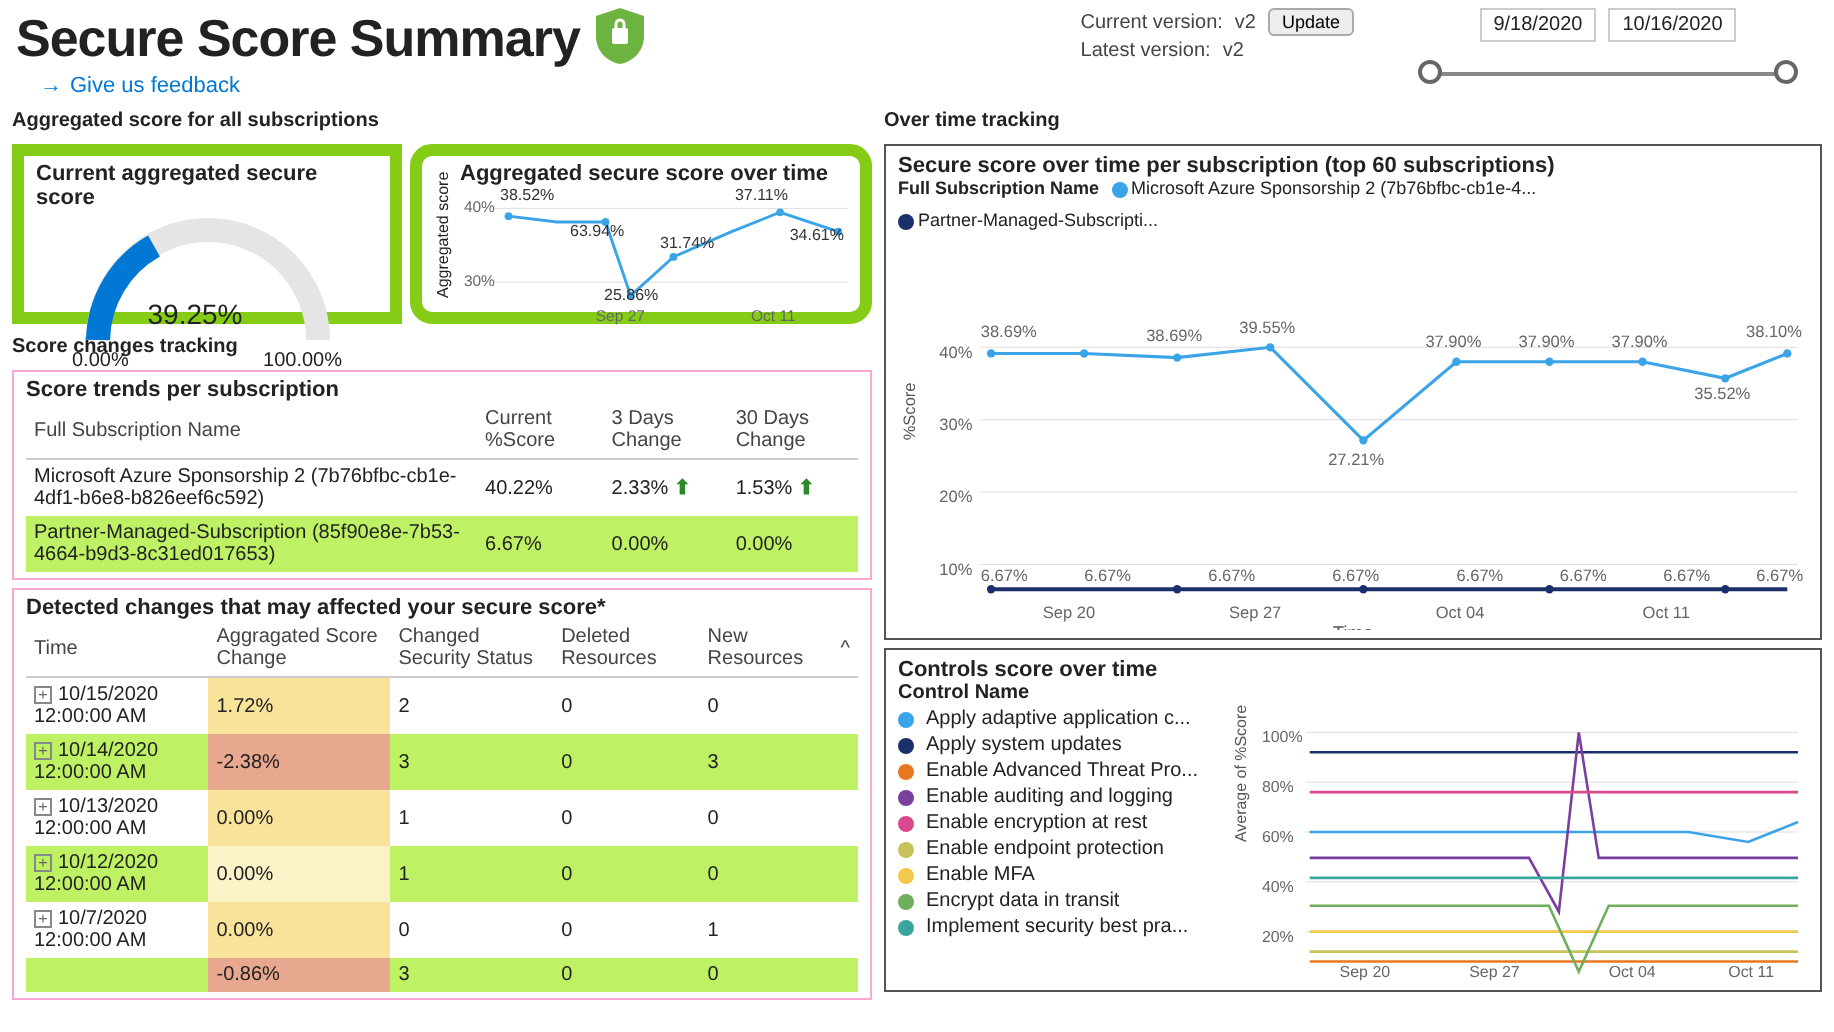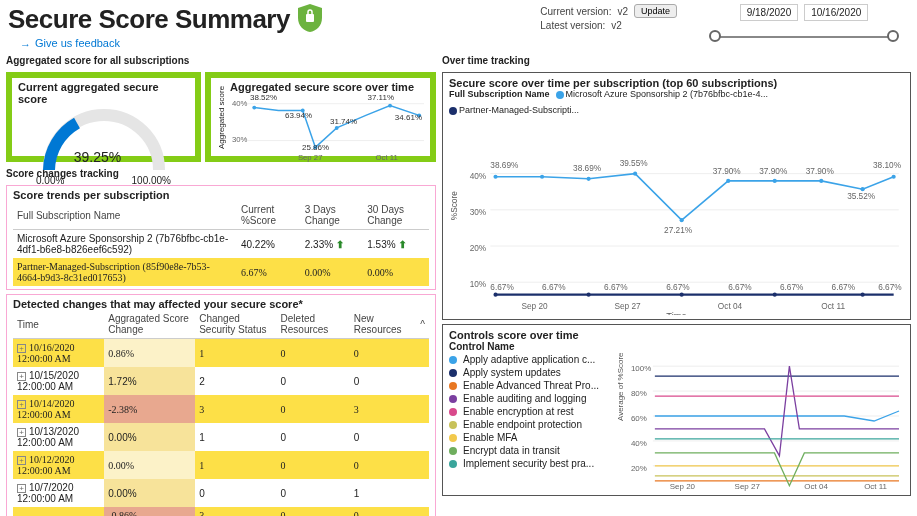--- a/index.html
+++ b/index.html
@@ -24,32 +24,32 @@
 .col-right { flex: 1; }
 .panel { border: 1px solid #f9a8d4; padding: 3px 6px; }
 .sub-title { font-size: 11px; font-weight: 600; }
 .row2 { display: flex; gap: 4px; }
 .row2 > div { border: 6px solid #84cc16; padding: 3px 6px; }
 .gauge-box { width: 195px; height: 90px; display: flex; flex-direction: column; }
 .gauge { position: relative; width: 140px; height: 70px; margin: 0 auto; }
 .gauge svg { width: 140px; height: 70px; }
 .gauge-val { position: absolute; top: 44px; left: 0; right: 12px; text-align: center; font-size: 14px; }
 .gauge-labels { display: flex; justify-content: space-between; font-size: 10px; padding: 0 18px; }
-.spark-box { flex: 1; height: 90px; display: flex; gap: 4px; }
+.spark-box { flex: 1; height: 90px; display: flex; gap: 4px; border-radius: 11px; }
 .y-axis { font-size: 8px; writing-mode: vertical-rl; transform: rotate(180deg); text-align: center; }
 .spark { flex: 1; position: relative; }
 .spark svg { width: 100%; height: 100%; }
 .spark-lbl { position: absolute; font-size: 8px; color: #333; }
 .table { width: 100%; border-collapse: collapse; font-size: 10px; }
 .table th, .table td { text-align: left; padding: 3px 4px; }
 .table th { font-weight: 400; border-bottom: 1px solid #ccc; color: #444; }
 .num { text-align: right; }
 .center { text-align: center; }
 .arrow-up { color: #2a8a2a; font-weight: bold; }
-.row-alt { background: #fde047; font-family: Liberation Serif, serif; }
+.row-alt { background: #bef264; }
 .hl-yellow { background: #f7e39a; }
 .hl-red { background: #e8a88f; }
 .hl-lyellow { background: #fcf2c8; }
 .legend { display: flex; flex-wrap: wrap; gap: 6px; font-size: 9px; align-items: center; }
 .legend-dot { width: 8px; height: 8px; border-radius: 50%; display: inline-block; margin-right: 2px; vertical-align: middle; }
 .chart-box { border: 1px solid #555; padding: 4px 6px; }
 .big-chart { position: relative; height: 200px; }
 .big-chart svg { width: 100%; height: 100%; }
 .axis-label { font-size: 8px; fill: #555; }
 .controls-row { display: flex; gap: 6px; }
@@ -189,28 +189,20 @@
             <tr>
           <th class="center">Time</th>
           <th class="center">Aggragated Score Change</th>
           <th class="center">Changed Security Status</th>
           <th class="center">Deleted Resources</th>
           <th class="center">New Resources</th>
           <th style="width:10px">^</th>
         </tr>
           </thead>
         <tbody id="changes-body">
-            <tr class="row-alt">
-              <td><span class="expand-icon">+</span>10/16/2020 12:00:00 AM</td>
-              <td class="center hl-lyellow">0.86%</td>
-              <td class="center">1</td>
-              <td class="center">0</td>
-              <td class="center">0</td>
-              <td></td>
-            </tr>
             <tr>
               <td><span class="expand-icon">+</span>10/15/2020 12:00:00 AM</td>
               <td class="center hl-yellow">1.72%</td>
               <td class="center">2</td>
               <td class="center">0</td>
               <td class="center">0</td>
               <td></td>
             </tr>
             <tr class="row-alt">
               <td><span class="expand-icon">+</span>10/14/2020 12:00:00 AM</td>

